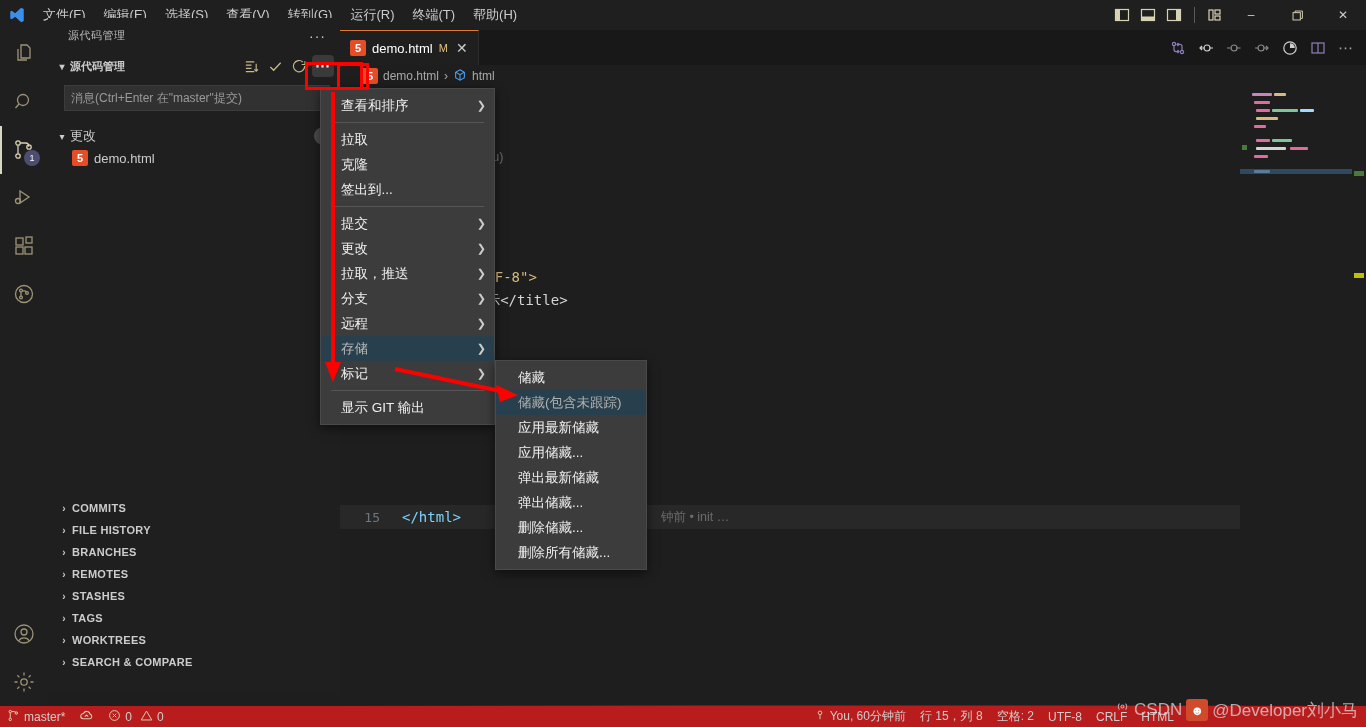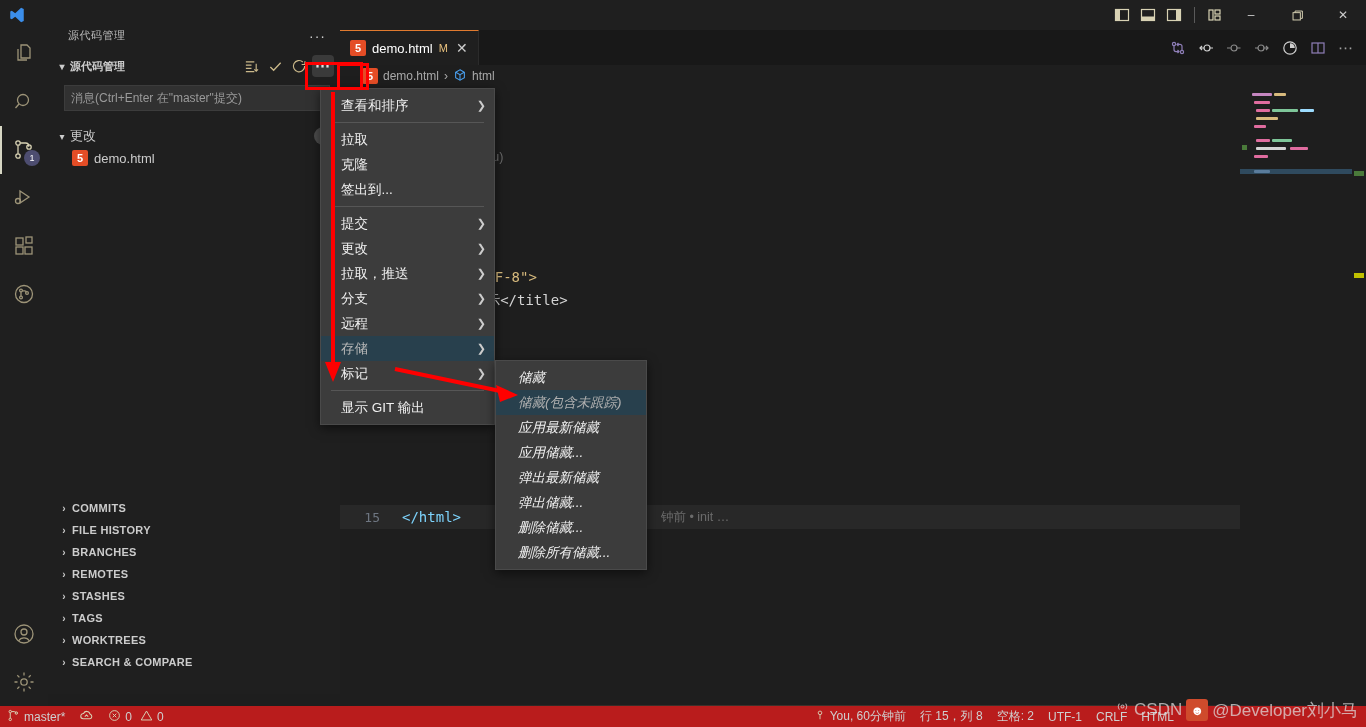--- a/index.html
+++ b/index.html
@@ -145,21 +145,21 @@
     height: 25px; display: flex; align-items: center; padding: 0 8px 0 20px;
     color: #f0f0f0; font-size: 13.5px; white-space: nowrap;
   }
   .ctx-item .arrow { margin-left: auto; color: #cccccc; font-size: 11px; }
   .ctx-item.selected { background: #28404d; color: #b9b9b9; }
   .ctx-sep { height: 1px; background: #565656; margin: 4px 10px; }
 
   .sub-menu {
     position: absolute; left: 495px; top: 360px; width: 152px;
     background: #3c3c3c; border: 1px solid #4a4a4a;
-    box-shadow: 0 3px 10px rgba(0,0,0,.55); padding: 4px 0; z-index: 60; font-style: italic;
+    box-shadow: 0 3px 10px rgba(0,0,0,.55); padding: 4px 0; z-index: 60;
   }
   .sub-item {
     height: 25px; display: flex; align-items: center; padding: 0 8px 0 22px;
     color: #f0f0f0; font-size: 13.5px; white-space: nowrap;
   }
   .sub-item.selected { background: #28404d; color: #b0b0b0; }
 
   
   .redbox {
     position: absolute; border: 3px solid #ff0000; z-index: 70; pointer-events: none;
@@ -195,20 +195,30 @@
 </head>
 <body>
 
 <div id="app">
 
   <div class="titlebar">
     <div class="vscode-logo">
       <svg width="18" height="18" viewBox="0 0 24 24">
         <path d="M17.5 2.2 9.6 9.6 5.1 6.2 3 7.2v9.6l2.1 1 4.5-3.4 7.9 7.4L21 20V4z" fill="#3b8eea"></path>
       </svg>
+    </div>
+    <div class="menu-list">
+      <div class="menu-item">文件(F)</div>
+      <div class="menu-item">编辑(E)</div>
+      <div class="menu-item">选择(S)</div>
+      <div class="menu-item">查看(V)</div>
+      <div class="menu-item">转到(G)</div>
+      <div class="menu-item">运行(R)</div>
+      <div class="menu-item">终端(T)</div>
+      <div class="menu-item">帮助(H)</div>
     </div>
     <div class="title-right">
       <div class="layout-btn">
         <svg width="16" height="16" viewBox="0 0 16 16">
             <rect x="1.5" y="2.5" width="13" height="11" fill="none" stroke="#d8d2b4" stroke-width="1.2"></rect>
             <rect x="1.5" y="2.5" width="4.5" height="11" fill="#d8d2b4"></rect>
           </svg>
       </div>
       <div class="layout-btn">
         <svg width="16" height="16" viewBox="0 0 16 16">
@@ -632,21 +642,21 @@
         <span>
           <svg width="12" height="13" viewBox="0 0 16 16" fill="none" stroke="#d8d2b4" stroke-width="1.2">
             <circle cx="8" cy="4.5" r="2.4"></circle>
               <path d="M8 7v6"></path>
           </svg>
         </span>
         <span>You, 60分钟前</span>
       </div>
       <div class="sb-item">行 15，列 8</div>
       <div class="sb-item">空格: 2</div>
-      <div class="sb-item">UTF-1</div>
+      <div class="sb-item">UTF-8</div>
       <div class="sb-item">CRLF</div>
       <div class="sb-item">HTML</div>
       <div class="sb-item">
         <span>
           <svg width="14" height="14" viewBox="0 0 16 16" fill="none" stroke="#d8d2b4" stroke-width="1.1">
             <circle cx="8" cy="7" r="1.6"></circle>
               <path d="M4.8 3.8a4.5 4.5 0 0 0 0 6.4M11.2 3.8a4.5 4.5 0 0 1 0 6.4M8 8.6V14"></path>
           </svg>
         </span>
       </div>

